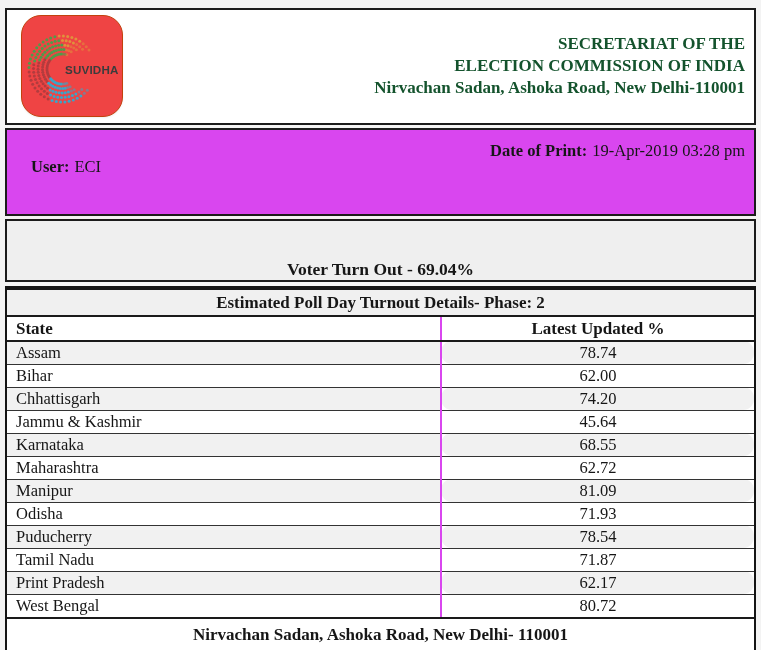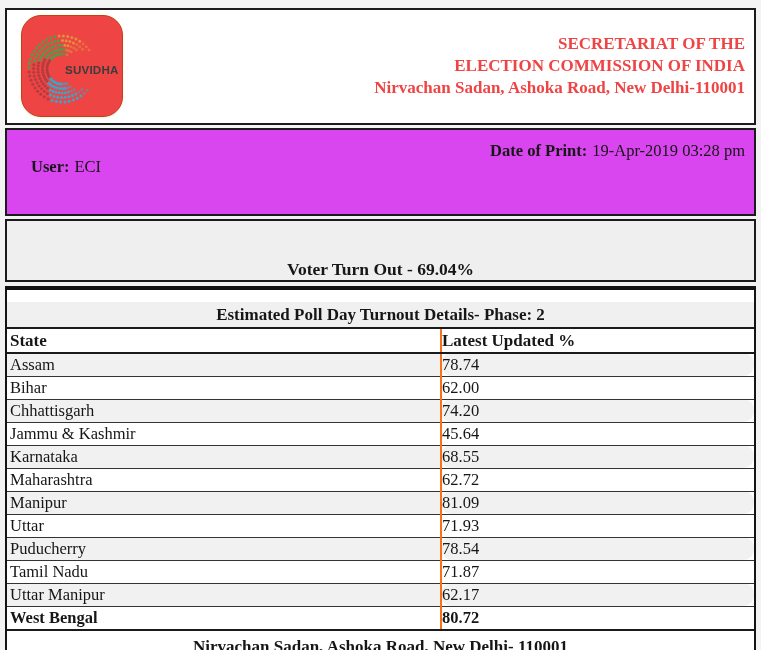--- a/index.html
+++ b/index.html
@@ -20,21 +20,21 @@
   }
   .logo-card {
     width:102px; height:102px; margin:5px 0 0 14px; flex:0 0 auto;
     background:#ef4444; border:1px solid #c2410c; border-radius:20px;
     box-shadow:0 1px 2px rgba(0,0,0,0.06);
     overflow:hidden;
   }
   .logo-card svg { width:100%; height:100%; display:block; }
   .org-block {
     flex:1; text-align:right; padding:23px 9px 0 0;
-    font-weight:bold; font-size:17px; line-height:22px; color:#ef4444;
+    font-weight:bold; font-size:17px; line-height:22px; color:#14532d;
   }
 
   
   .meta-box {
     height:88px; margin-top:3px; background:#d946ef;
     border:2px solid #1b1b1b; position:relative; font-size:16.5px;
   }
   .date-line { position:absolute; top:11px; right:9px; }
   .user-line { position:absolute; top:27px; left:24px; }
   .meta-label { font-weight:bold; }
@@ -49,33 +49,33 @@
   }
 
   
   .table-box {
     margin-top:4px; background:#fff;
     border:2px solid #141414; border-top-width:4px;
   }
   .tbl-title {
     height:27px; line-height:26px; text-align:center;
     background:#f0f0f0; border-bottom:2px solid #1a1a1a;
-    font-weight:bold; font-size:17px;margin-top:12px;
+    font-weight:bold; font-size:17px;
   }
   table { width:100%; border-collapse:collapse; table-layout:fixed; }
   col.c-state { width:434px; }
   th {
     height:24px; font-size:17px; font-weight:bold;
     border-bottom:2px solid #1a1a1a; background:#fff;
   }
   td { height:23px; font-size:16.5px; border-bottom:1px solid #333; }
-  .cell-state { text-align:left; padding-left:3px; border-right:2px solid #f97316; }
-  .cell-pct { text-align:left;border-radius:11px; }
+  .cell-state { text-align:left; padding-left:9px; border-right:2px solid #d946ef; }
+  .cell-pct { text-align:center;border-radius:11px; }
   tbody tr:nth-child(odd) { background:#f1f1f1; }
-  tbody tr:last-child td { border-bottom:none;font-weight:bold; }
+  tbody tr:last-child td { border-bottom:none; }
   .tbl-footer {
     height:33px; line-height:31px; text-align:center;
     border-top:2px solid #1a1a1a; background:#fff;
     font-weight:bold; font-size:17px;
   }
 </style>
 </head>
 <body>
 
 <div class="doc">
@@ -316,33 +316,33 @@
         </tr>
         <tr>
           <td class="cell-state">Maharashtra</td>
           <td class="cell-pct">62.72</td>
         </tr>
         <tr>
           <td class="cell-state">Manipur</td>
           <td class="cell-pct">81.09</td>
         </tr>
         <tr>
-          <td class="cell-state">Uttar</td>
+          <td class="cell-state">Odisha</td>
           <td class="cell-pct">71.93</td>
         </tr>
         <tr>
           <td class="cell-state">Puducherry</td>
           <td class="cell-pct">78.54</td>
         </tr>
         <tr>
           <td class="cell-state">Tamil Nadu</td>
           <td class="cell-pct">71.87</td>
         </tr>
         <tr>
-          <td class="cell-state">Uttar Manipur</td>
+          <td class="cell-state">Print Pradesh</td>
           <td class="cell-pct">62.17</td>
         </tr>
         <tr>
           <td class="cell-state">West Bengal</td>
           <td class="cell-pct">80.72</td>
         </tr>
       </tbody>
     </table>
     <div class="tbl-footer">Nirvachan Sadan, Ashoka Road, New Delhi- 110001</div>
   </div>

